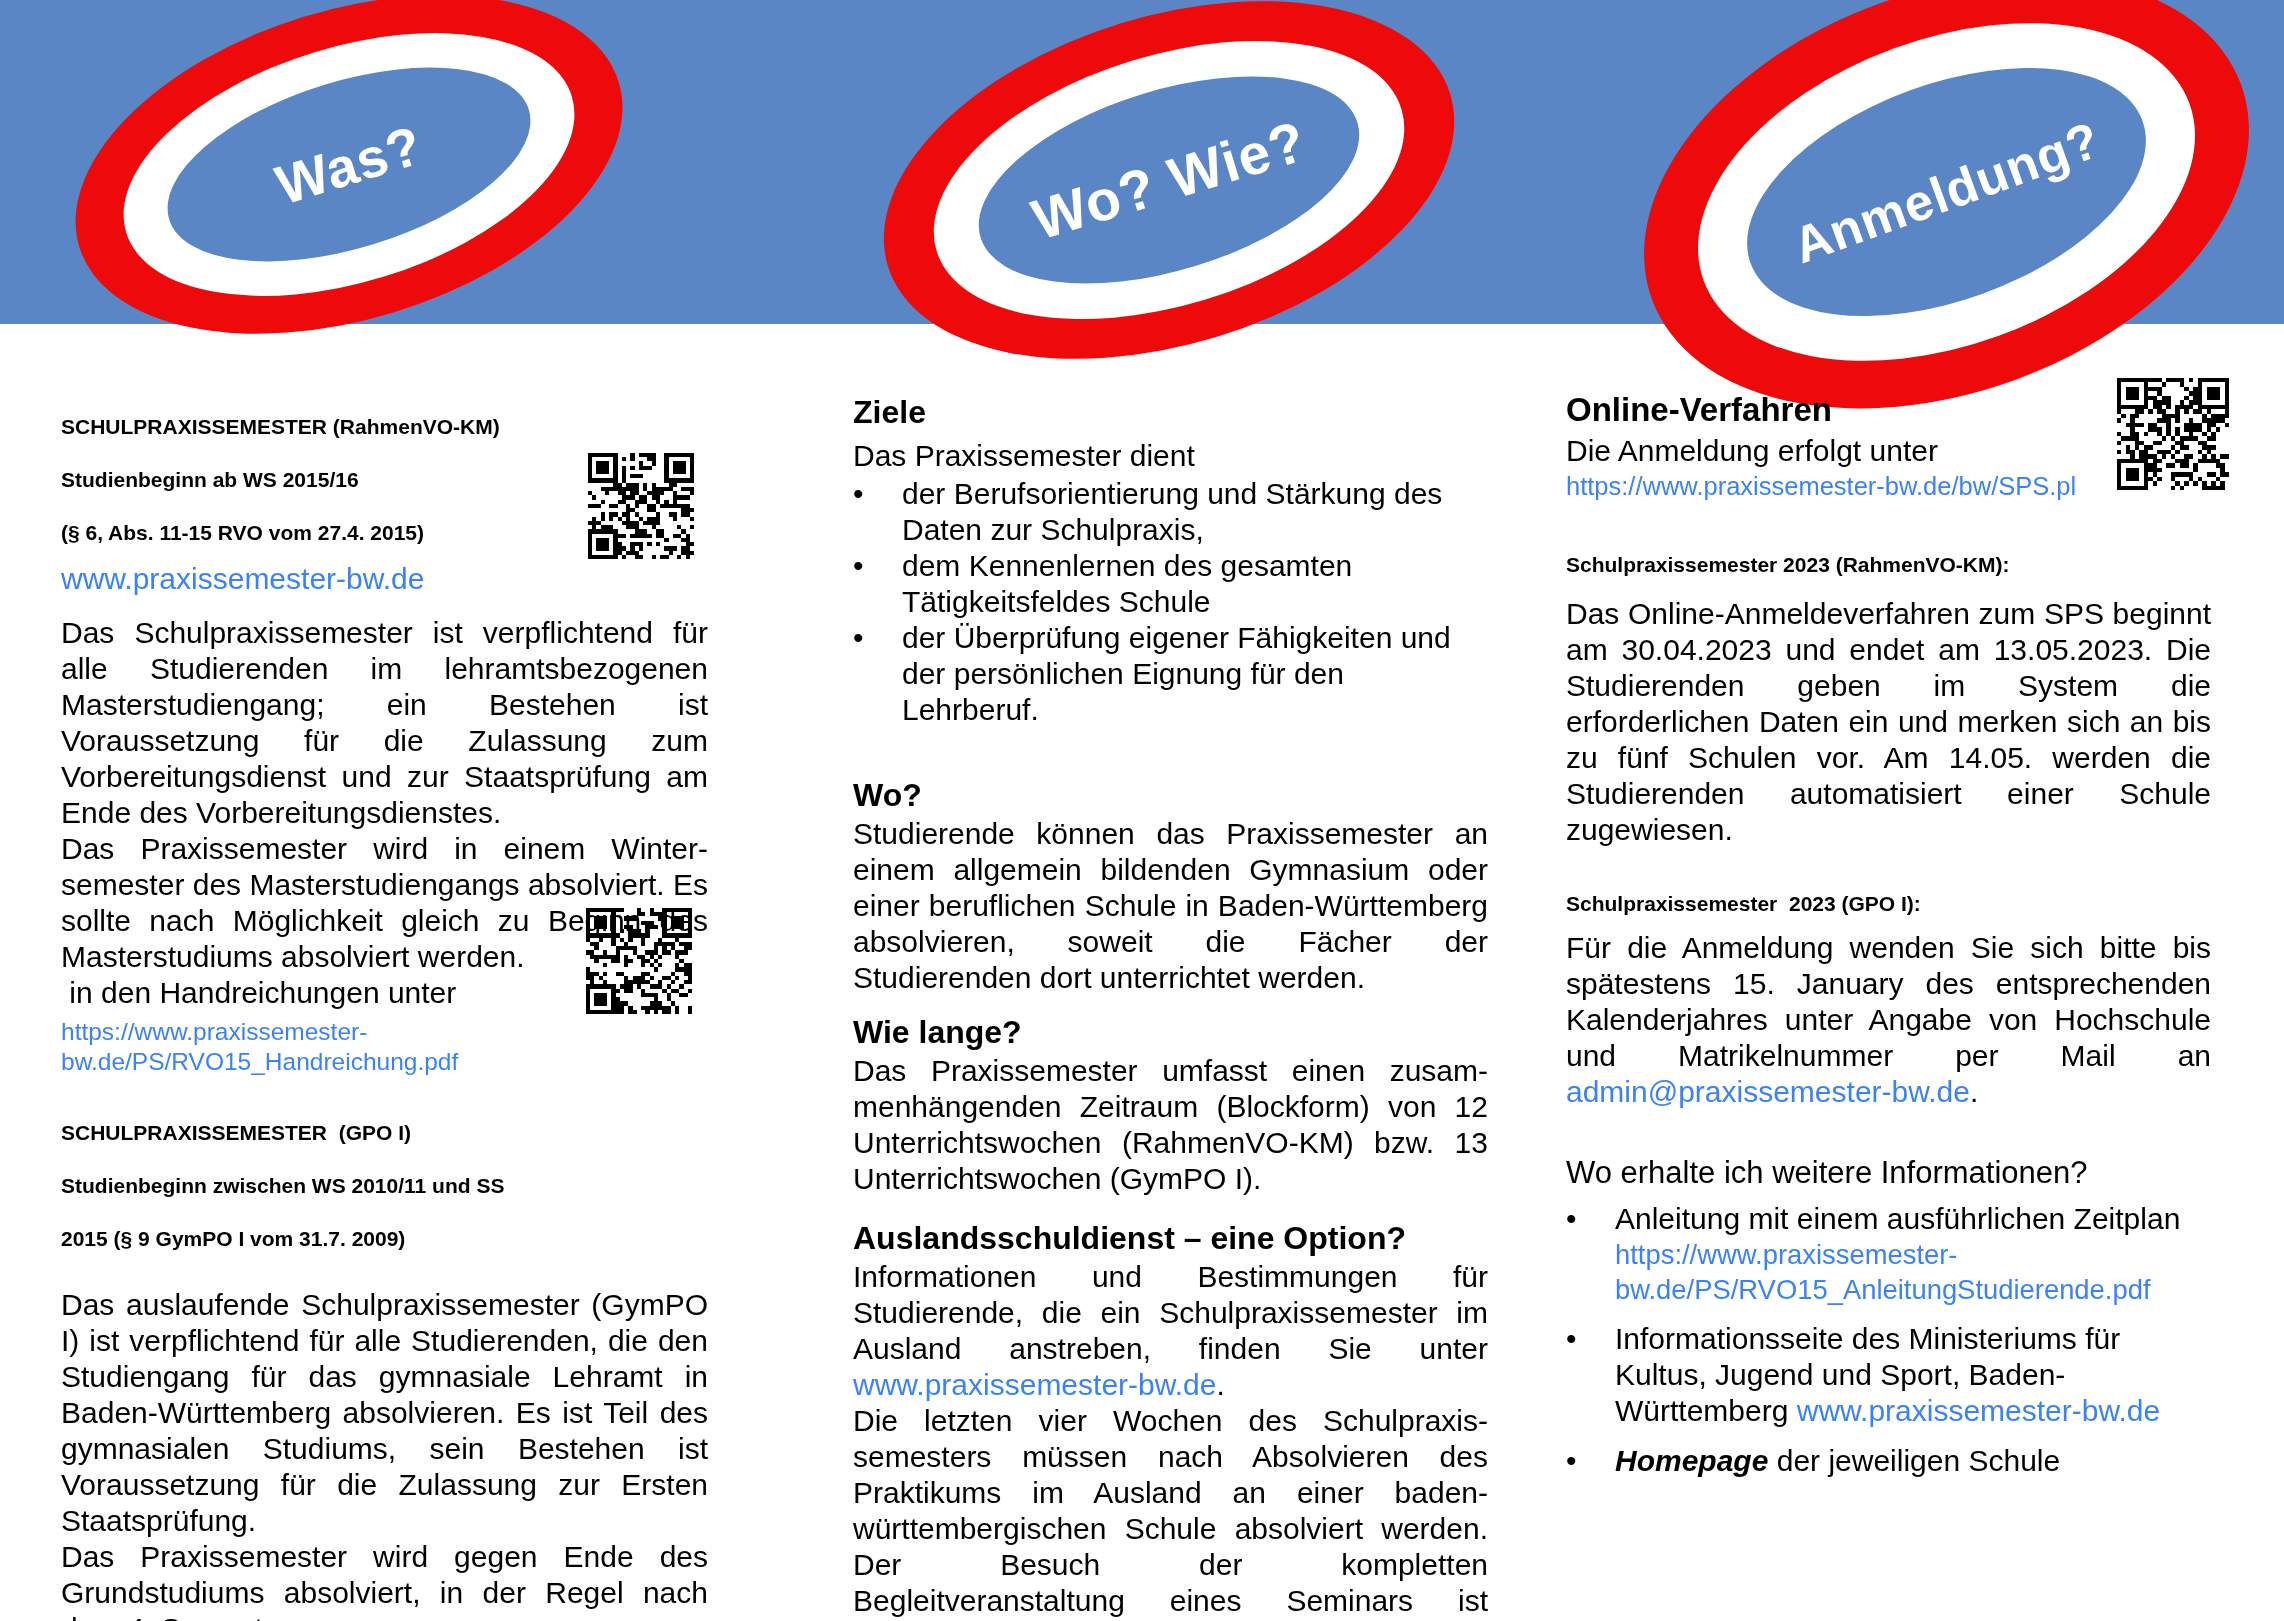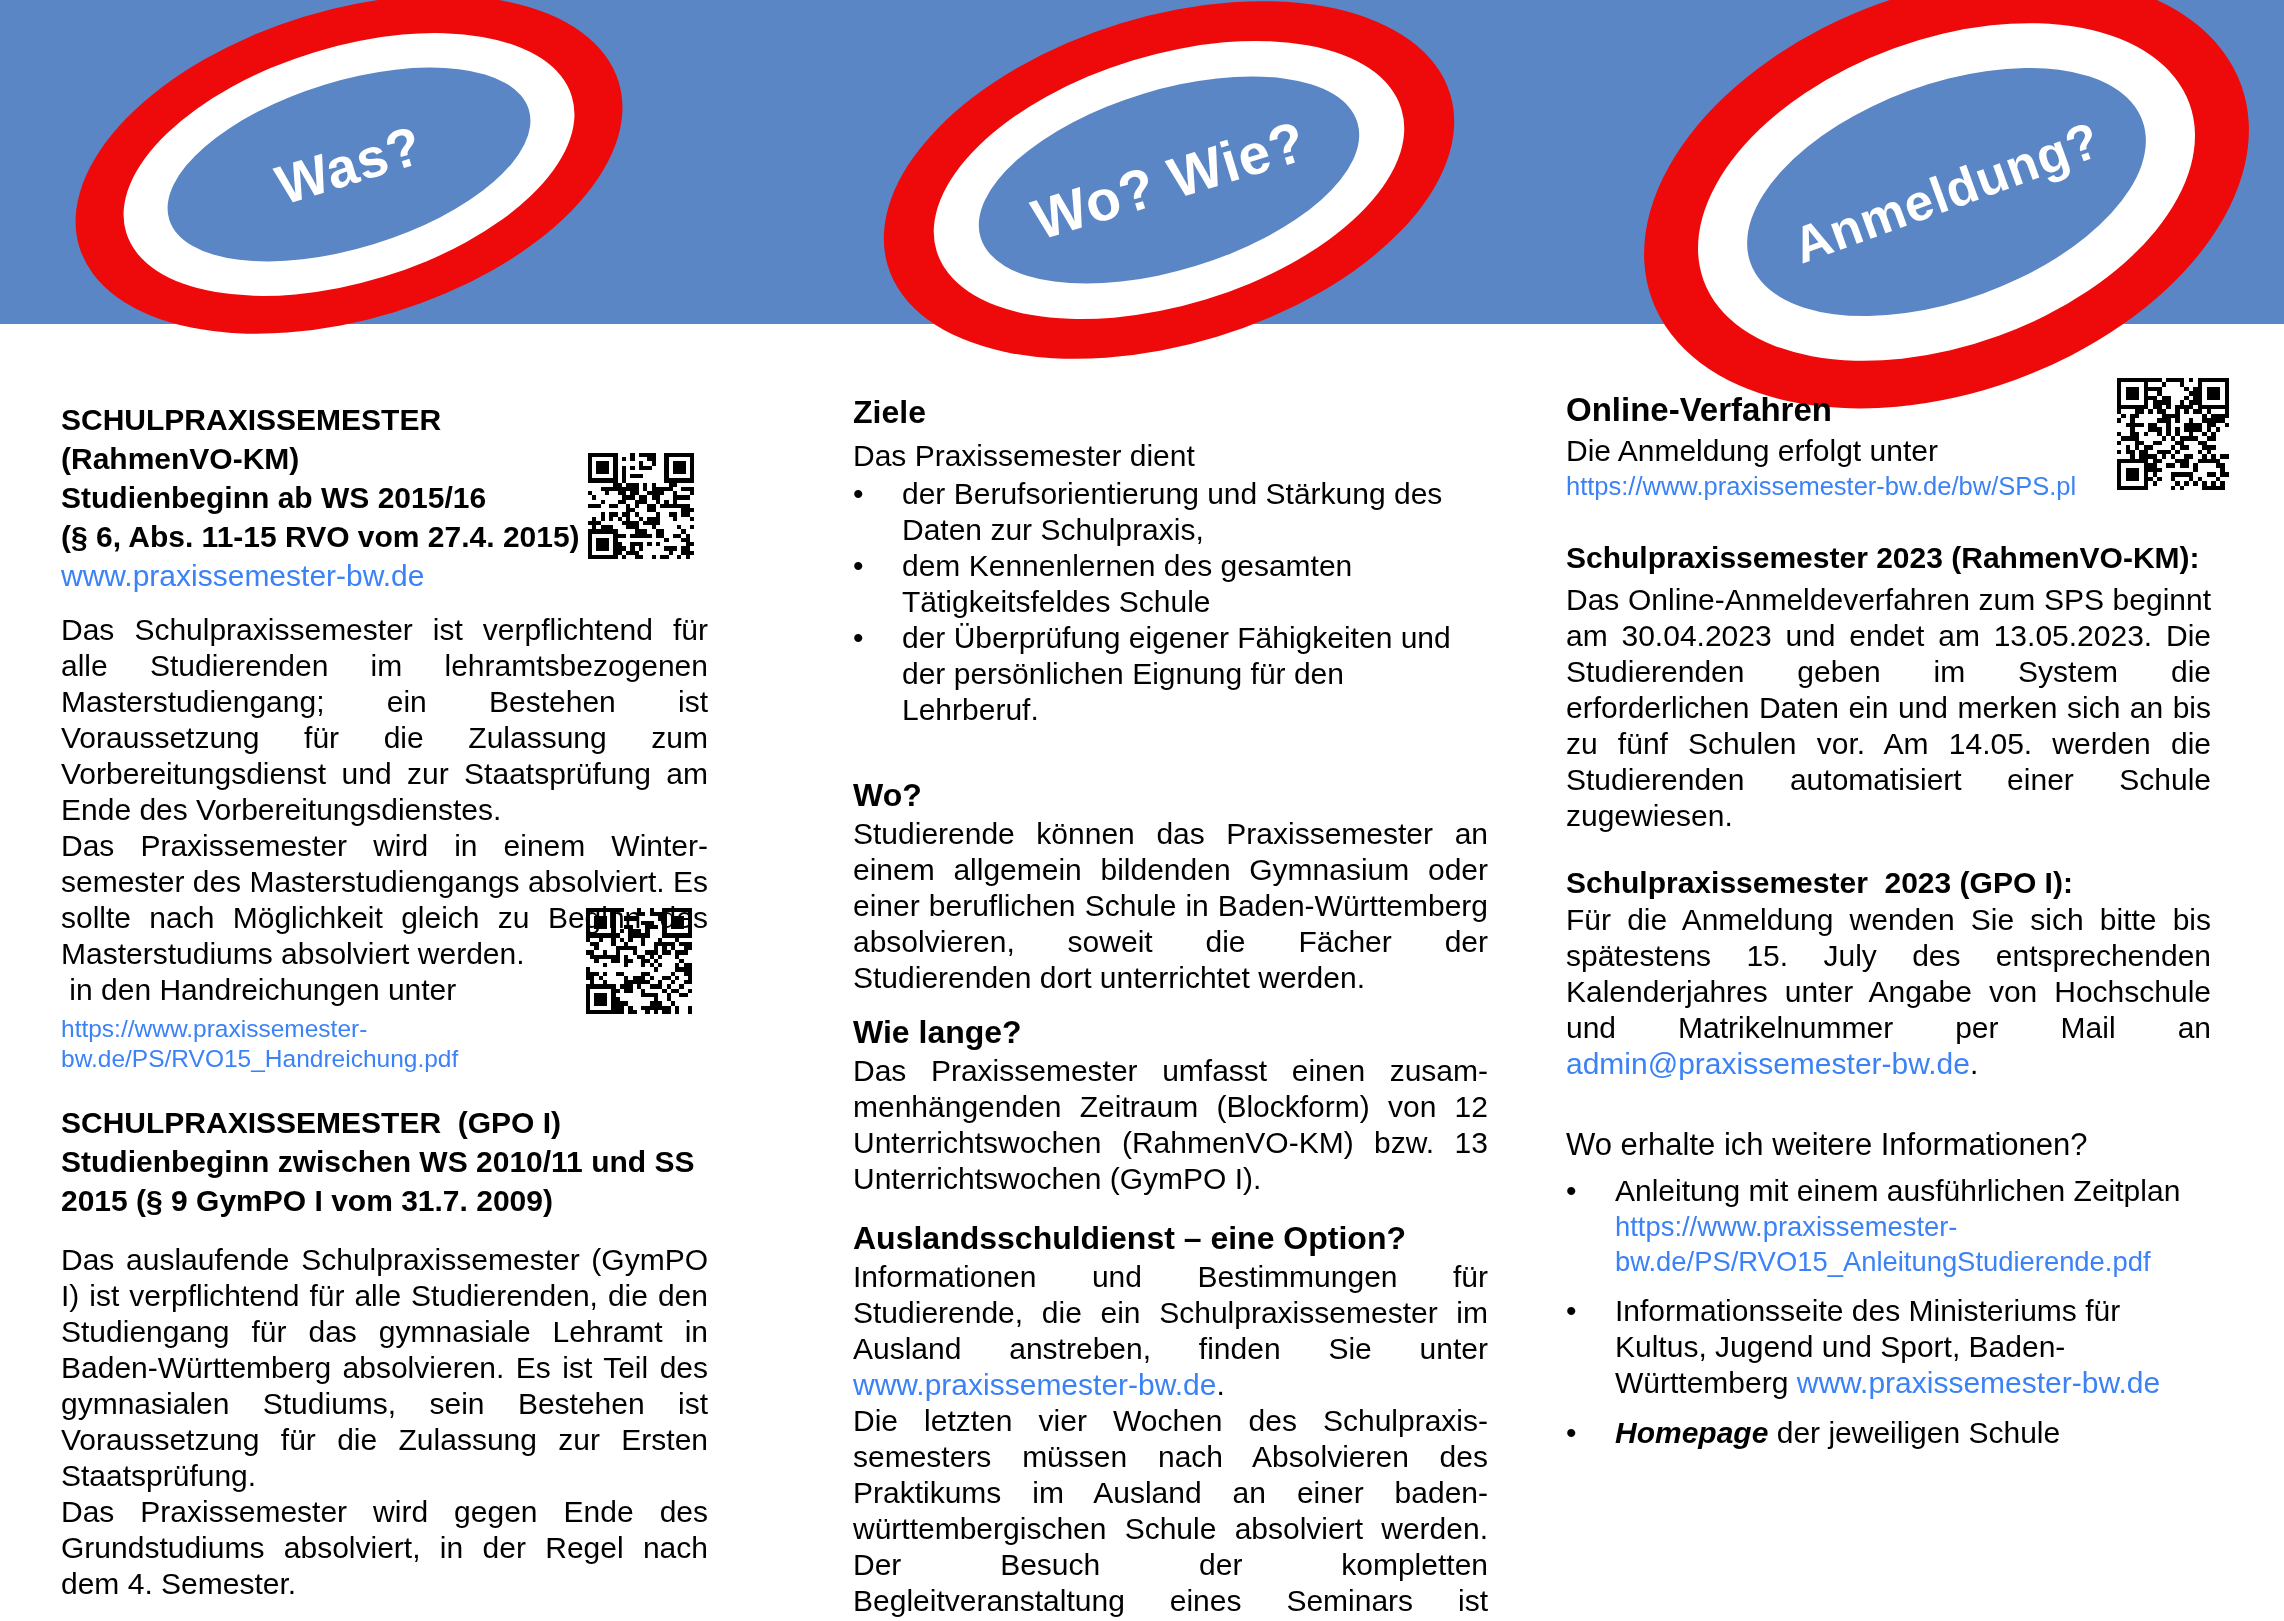--- a/index.html
+++ b/index.html
@@ -7,21 +7,21 @@
         font-family:"Liberation Sans","DejaVu Sans",sans-serif;color:#000;margin:0 auto;}
   .band{position:absolute;left:0;top:0;width:2285px;height:324px;}
   .stamp{position:absolute;}
   .ell{position:absolute;border-radius:50%;}
   .stamp .stamp-text{position:absolute;inset:0;display:flex;align-items:center;justify-content:center;
         color:#fff;font-weight:bold;letter-spacing:1px;}
   .col{position:absolute;}
   .body{font-size:30px;line-height:36px;}
   .just{text-align:justify;}
   p{margin:0;}
-  .h1{font-size:30px;font-weight:bold;line-height:39px;white-space:pre-wrap;}
+  .h1{font-size:21px;font-weight:bold;line-height:53px;white-space:pre-wrap;}
   .mh{font-size:32px;font-weight:bold;line-height:41px;}
   .oh{font-size:33px;font-weight:bold;line-height:43px;}
   .ih{font-size:31px;font-weight:normal;line-height:39px;}
   a{color:#3b82f6;cursor:pointer;}
   .small{font-size:24.5px;line-height:30px;}
   .med{font-size:25.5px;line-height:33px;}
   .blink{font-size:27.4px;line-height:35px;}
   .qr{position:absolute;}
   .bullet{display:flex;}
   .bmark{width:49px;flex:0 0 49px;}
@@ -1051,21 +1051,21 @@
   <div class="col" style="left:1566px;top:380px;width:645px;">
     <div class="oh" style="margin-top:7.8px;">Online-Verfahren</div>
     <div class="body" style="line-height:39px;width:529px;">Die Anmeldung erfolgt unter</div>
     <div class="med" style="width:529px;">
       <a>https://www.praxissemester-bw.de/bw/SPS.pl</a>
     </div>
     <div class="h1 pre" style="margin-top:35px;">Schulpraxissemester 2023 (RahmenVO-KM):</div>
     <p class="body just" style="margin-top:4.9px;">Das Online-Anmeldeverfahren zum SPS beginnt am 30.04.2023 und endet am 13.05.2023. Die Studierenden geben im System die erforderlichen Daten ein und merken sich an bis zu fünf Schulen vor. Am 14.05. werden die Studierenden automatisiert einer Schule zugewiesen.</p>
     <div class="h1 pre" style="margin-top:29px;">Schulpraxissemester  2023 (GPO I):</div>
     <p class="body just">
-      <span>Für die Anmeldung wenden Sie sich bitte bis spätestens 15. July des entsprechenden Kalenderjahres unter Angabe von Hochschule und Matrikelnummer per Mail an </span><a>admin@praxissemester-bw.de</a><span>.</span>
+      <span>Für die Anmeldung wenden Sie sich bitte bis spätestens 15. January des entsprechenden Kalenderjahres unter Angabe von Hochschule und Matrikelnummer per Mail an </span><a>admin@praxissemester-bw.de</a><span>.</span>
     </p>
     <div class="ih" style="margin-top:43px;">Wo erhalte ich weitere Informationen?</div>
     <div style="margin-top:9.8px;">
       <div class="bullet body">
         <span class="bmark">•</span>
         <div class="btext">
           <div>Anleitung mit einem ausführlichen Zeitplan</div>
           <div class="blink"><a>https://www.praxissemester-</a></div>
           <div class="blink"><a>bw.de/PS/RVO15_AnleitungStudierende.pdf</a></div>
         </div>

